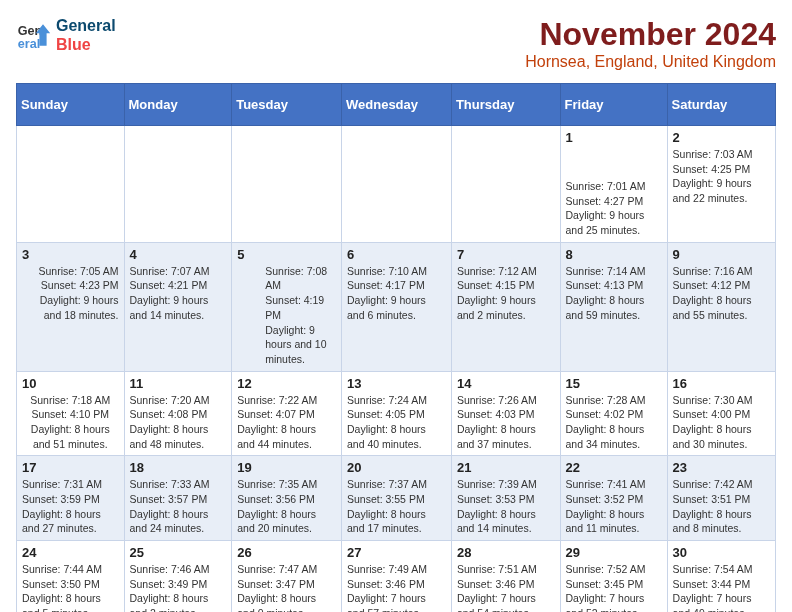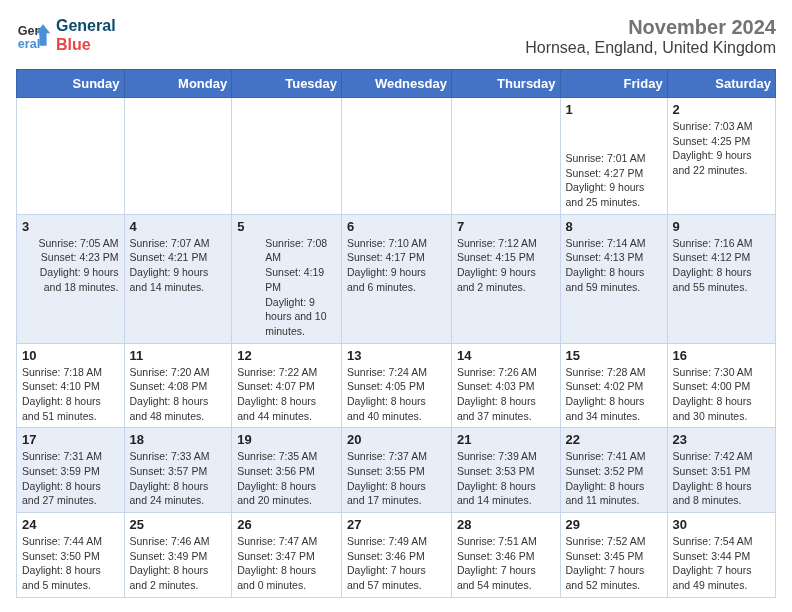--- a/index.html
+++ b/index.html
@@ -20,40 +20,40 @@
       display: flex;
       align-items: center;
       gap: 4px;
     }
     .logo-icon {
       width: 36px;
       height: 36px;
     }
     .title-block { text-align: right; }
     .main-title {
-      font-size: 20px;
+      font-size: 32px;
       font-weight: bold;
-      color: #737373;
+      color: #7f1d1d;
     }
     .subtitle {
       font-size: 16px;
-      color: #404040;
+      color: #c2410c;
     }
     table {
       width: 100%;
       border-collapse: collapse;
       font-size: 11px;
     }
     thead tr {
       background-color: #4472c4;
       color: #fff;
     }
     thead th {
-      padding: 6px 4px;
-      text-align: right;
+      padding: 13px 4px;
+      text-align: left;
       font-size: 13px;
       font-weight: bold;
       border: 1px solid #3a62aa;
     }
     tbody tr {
       vertical-align: top;
     }
     tbody tr:nth-child(odd) {
       background-color: #fff;
     }
@@ -174,21 +174,21 @@
         <td>
           <span class="day-num">9</span>
           <div class="day-info" style="white-space: pre-line;">Sunrise: 7:16 AM
 Sunset: 4:12 PM
 Daylight: 8 hours and 55 minutes.</div>
         </td>
       </tr>
       <tr>
         <td>
           <span class="day-num">10</span>
-          <div class="day-info" style="white-space: pre-line;">Sunrise: 7:18 AM
+          <div class="day-info" style="white-space: pre-line; text-align: center;">Sunrise: 7:18 AM
 Sunset: 4:10 PM
 Daylight: 8 hours and 51 minutes.</div>
         </td>
         <td>
           <span class="day-num">11</span>
           <div class="day-info" style="white-space: pre-line;">Sunrise: 7:20 AM
 Sunset: 4:08 PM
 Daylight: 8 hours and 48 minutes.</div>
         </td>
         <td>

